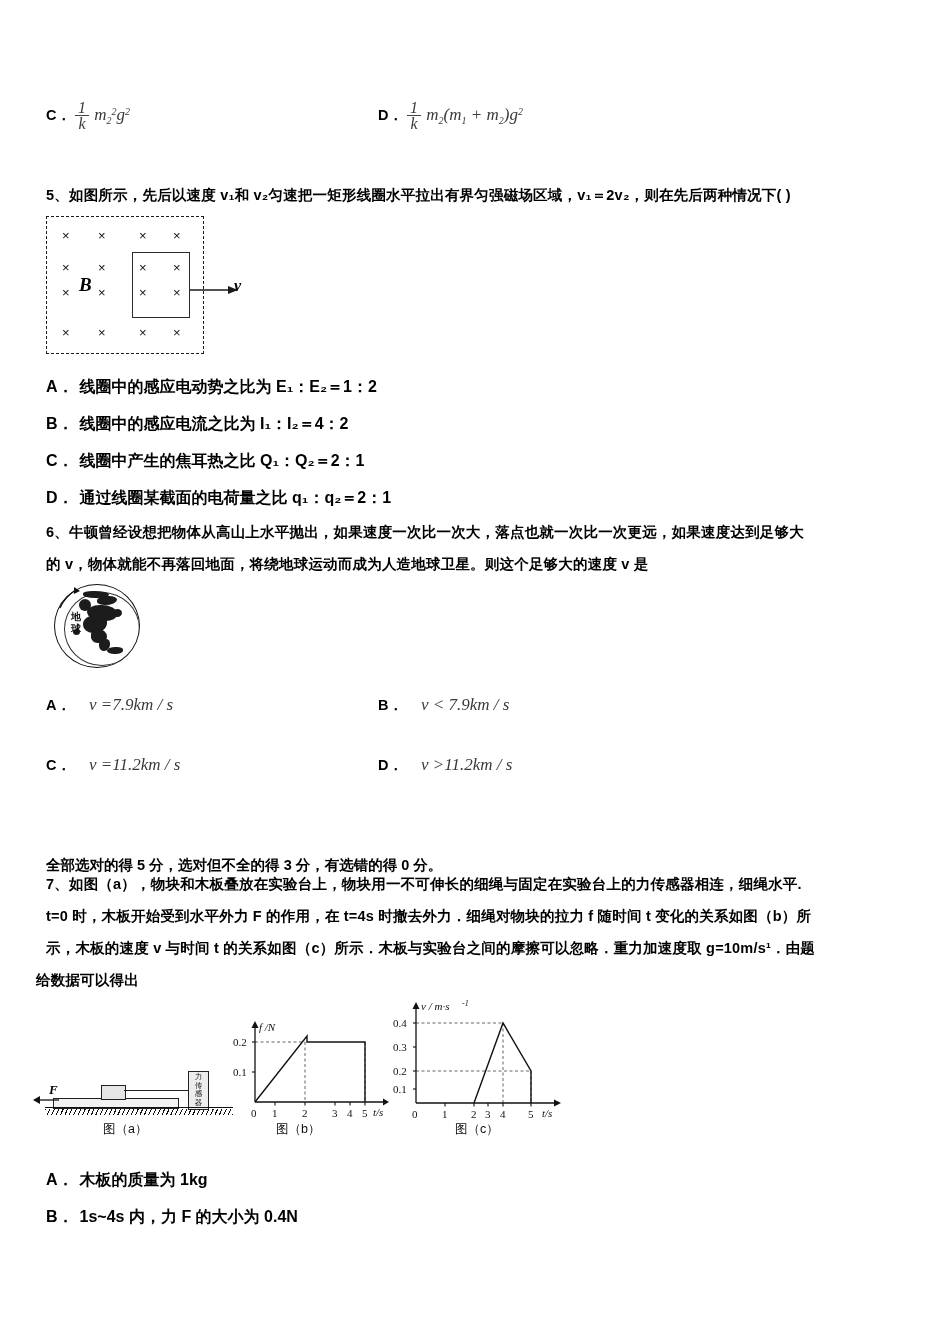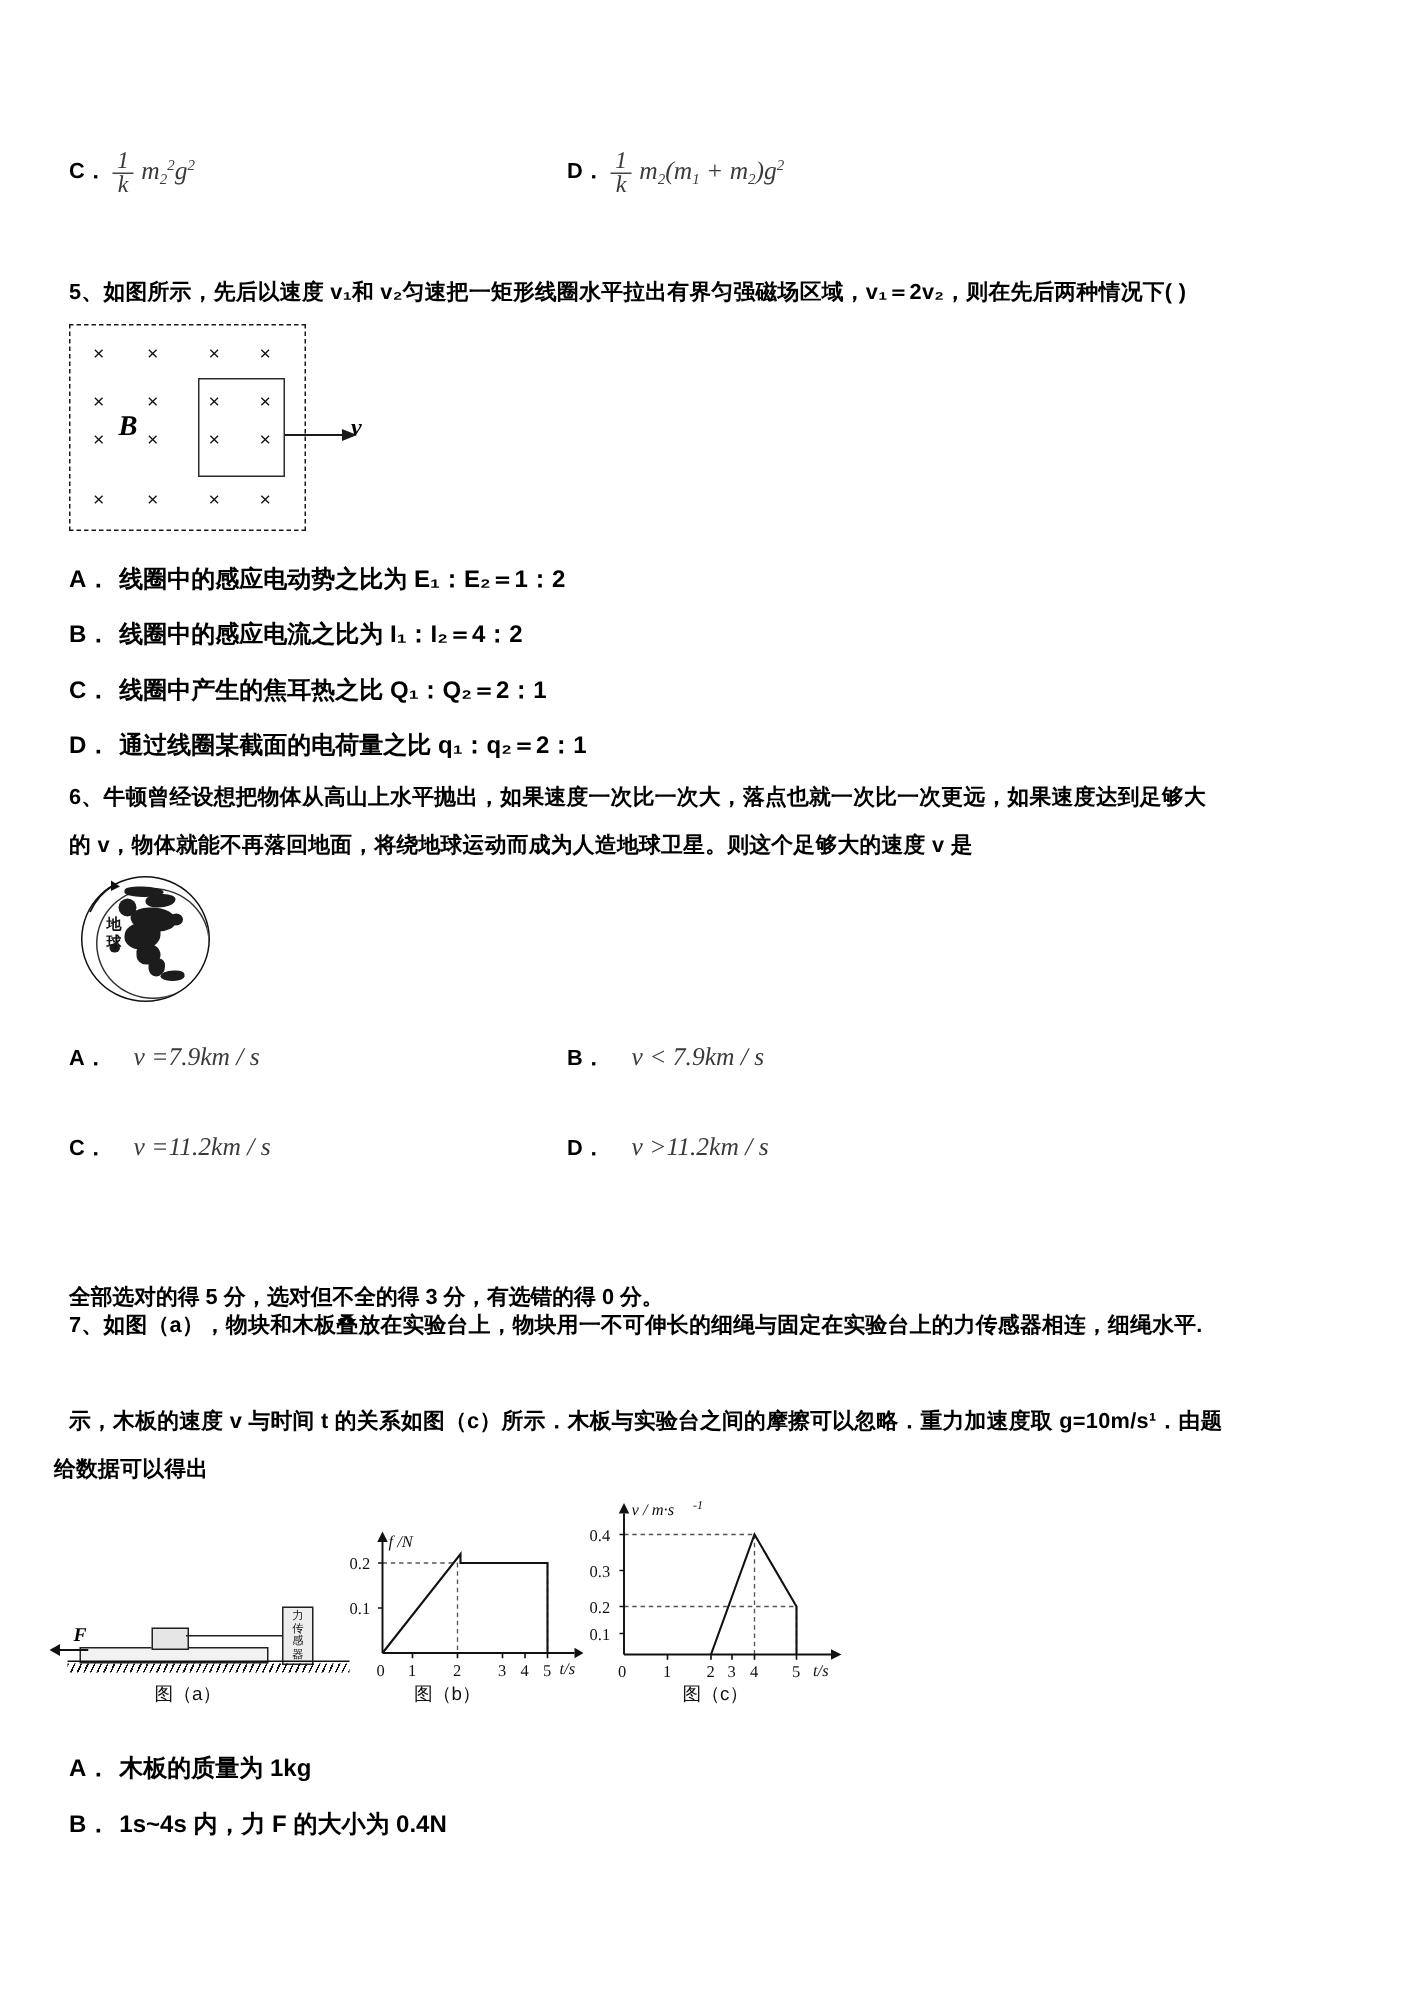--- a/index.html
+++ b/index.html
@@ -321,20 +321,21 @@
     <span class="math" style="margin-left:14px;">v =11.2km / s</span>
   </div>
   <div class="abs" style="left:378px; top:755px;">
     <span class="bigLbl">D．</span>
     <span class="math" style="margin-left:14px;">v &gt;11.2km / s</span>
   </div>
 
   <div class="abs sec" style="left:46px; top:837px; width:880px;margin-top:17px;">全部选对的得 5 分，选对但不全的得 3 分，有选错的得 0 分。</div>
 
   <div class="abs qline" style="left:46px; top:873px;">7、如图（a），物块和木板叠放在实验台上，物块用一不可伸长的细绳与固定在实验台上的力传感器相连，细绳水平.</div>
+  <div class="abs qline" style="left:46px; top:905px;">t=0 时，木板开始受到水平外力 F 的作用，在 t=4s 时撤去外力．细绳对物块的拉力 f 随时间 t 变化的关系如图（b）所</div>
   <div class="abs qline" style="left:46px; top:937px;">示，木板的速度 v 与时间 t 的关系如图（c）所示．木板与实验台之间的摩擦可以忽略．重力加速度取 g=10m/s¹．由题</div>
   <div class="abs qline" style="left:36px; top:969px;text-align:right;">给数据可以得出</div>
 
   <div class="abs" id="fig-row">
 
     <div id="fig-a">
       <div class="board"></div>
       <div class="block"></div>
       <div class="string"></div>
       <div class="sensor">

